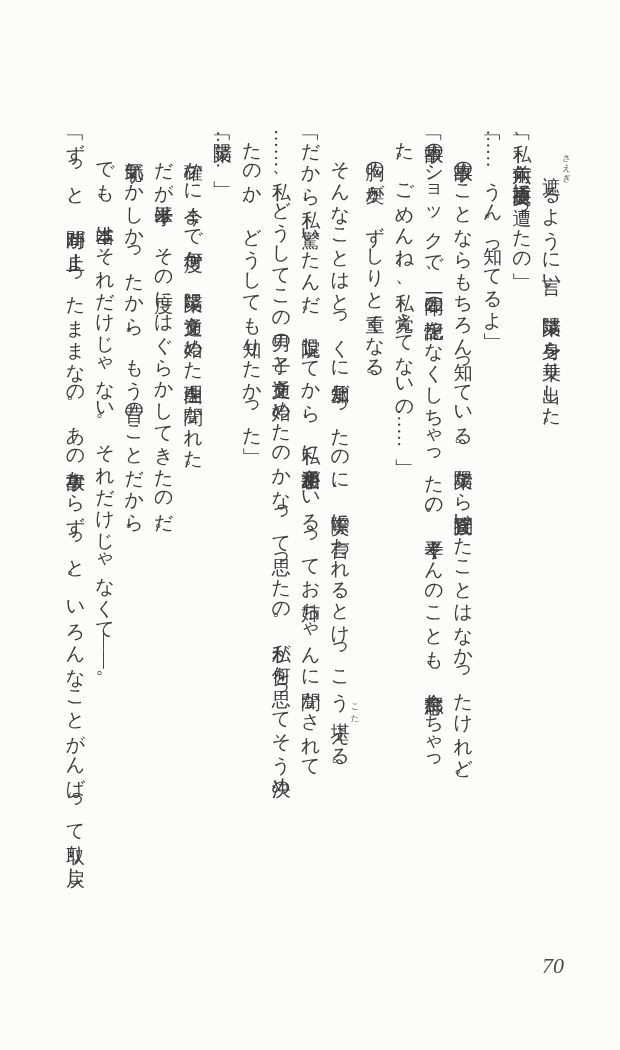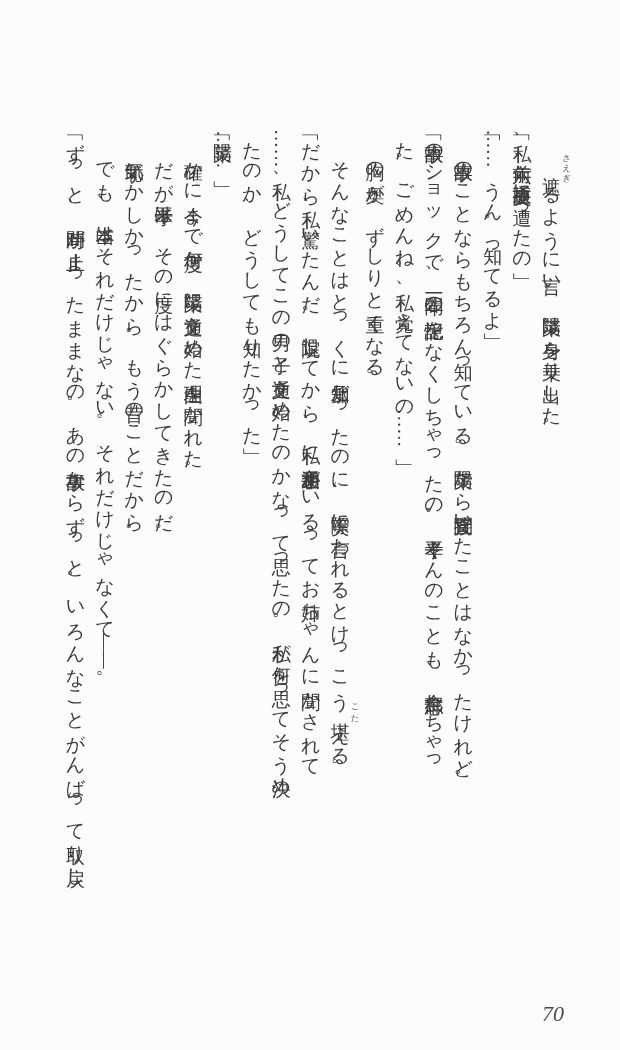--- a/index.html
+++ b/index.html
@@ -40,21 +40,21 @@
   .text-line.ind {
     text-indent: 19.4px;
   }
   ruby > rt {
     font-size: 8.5px;
     letter-spacing: 0;
     opacity: 0.85;
   }
   .pagenum {
     position: absolute;
-    top: 1001px;
+    top: 953px;
     left: 536px;
     width: 34px;
     text-align: center;
     font-style: italic;
     font-size: 22px;
     font-family: "Liberation Serif", serif;
   }
 </style>
 </head>
 <body>

